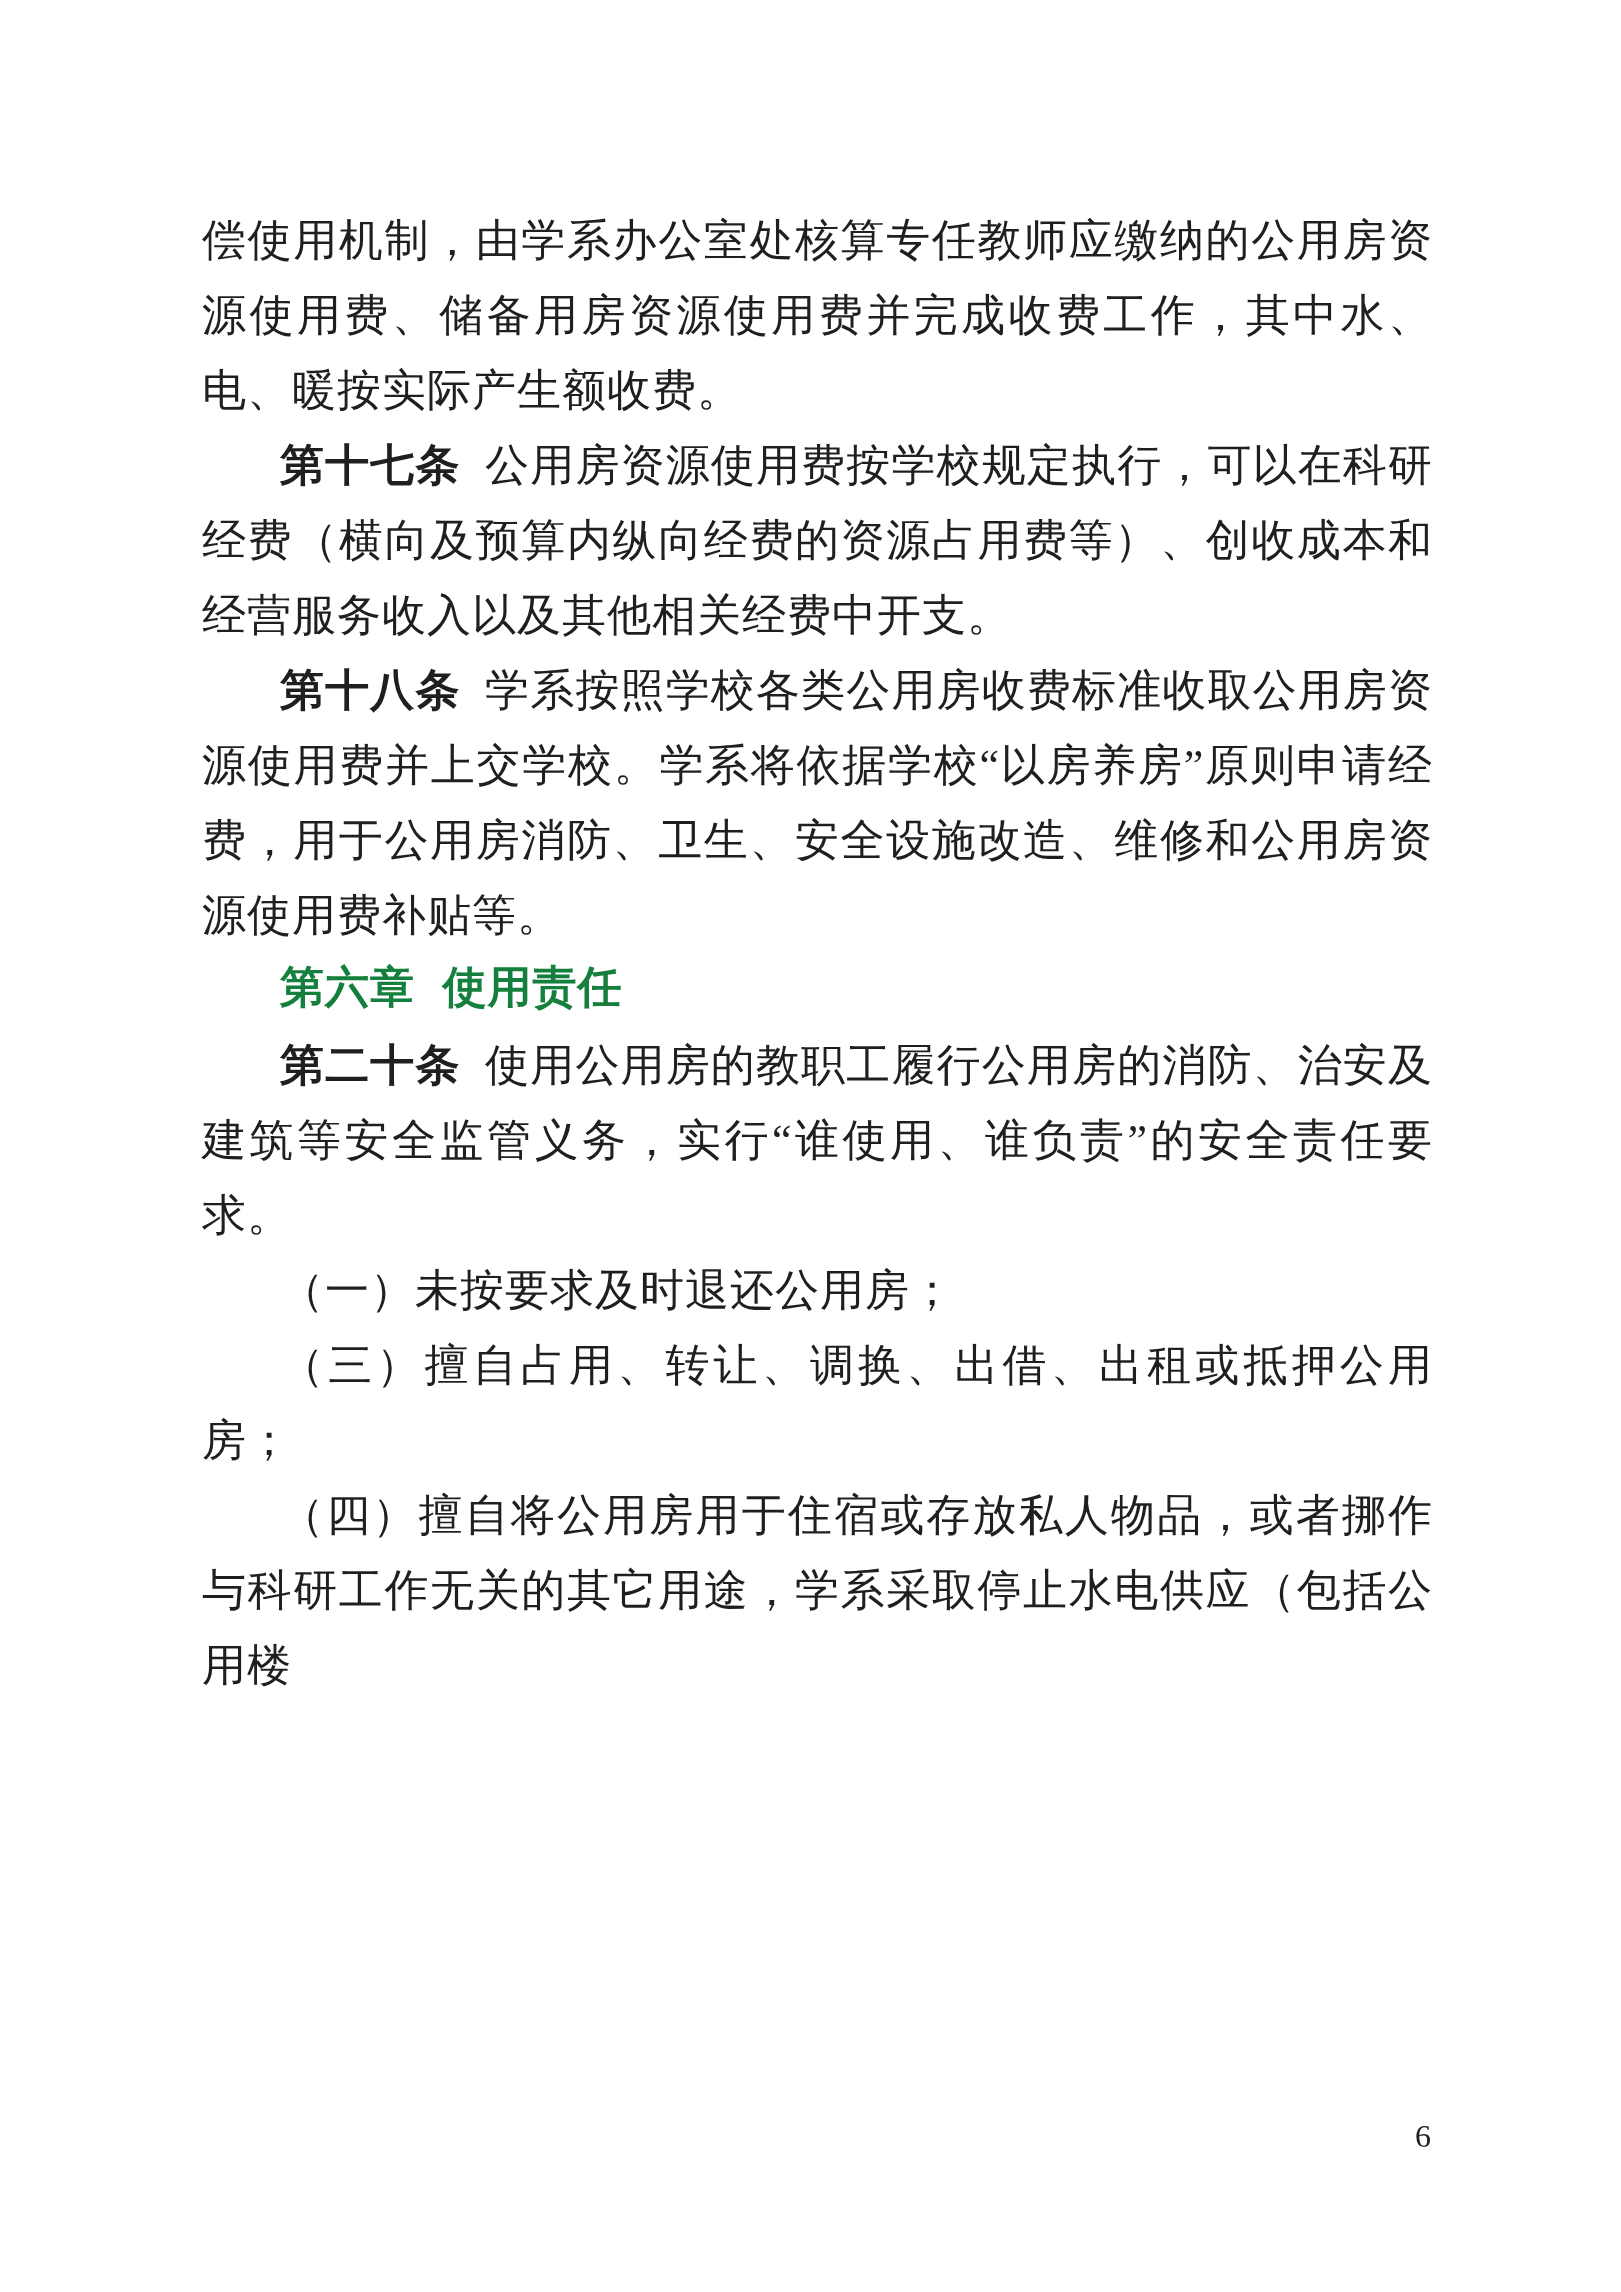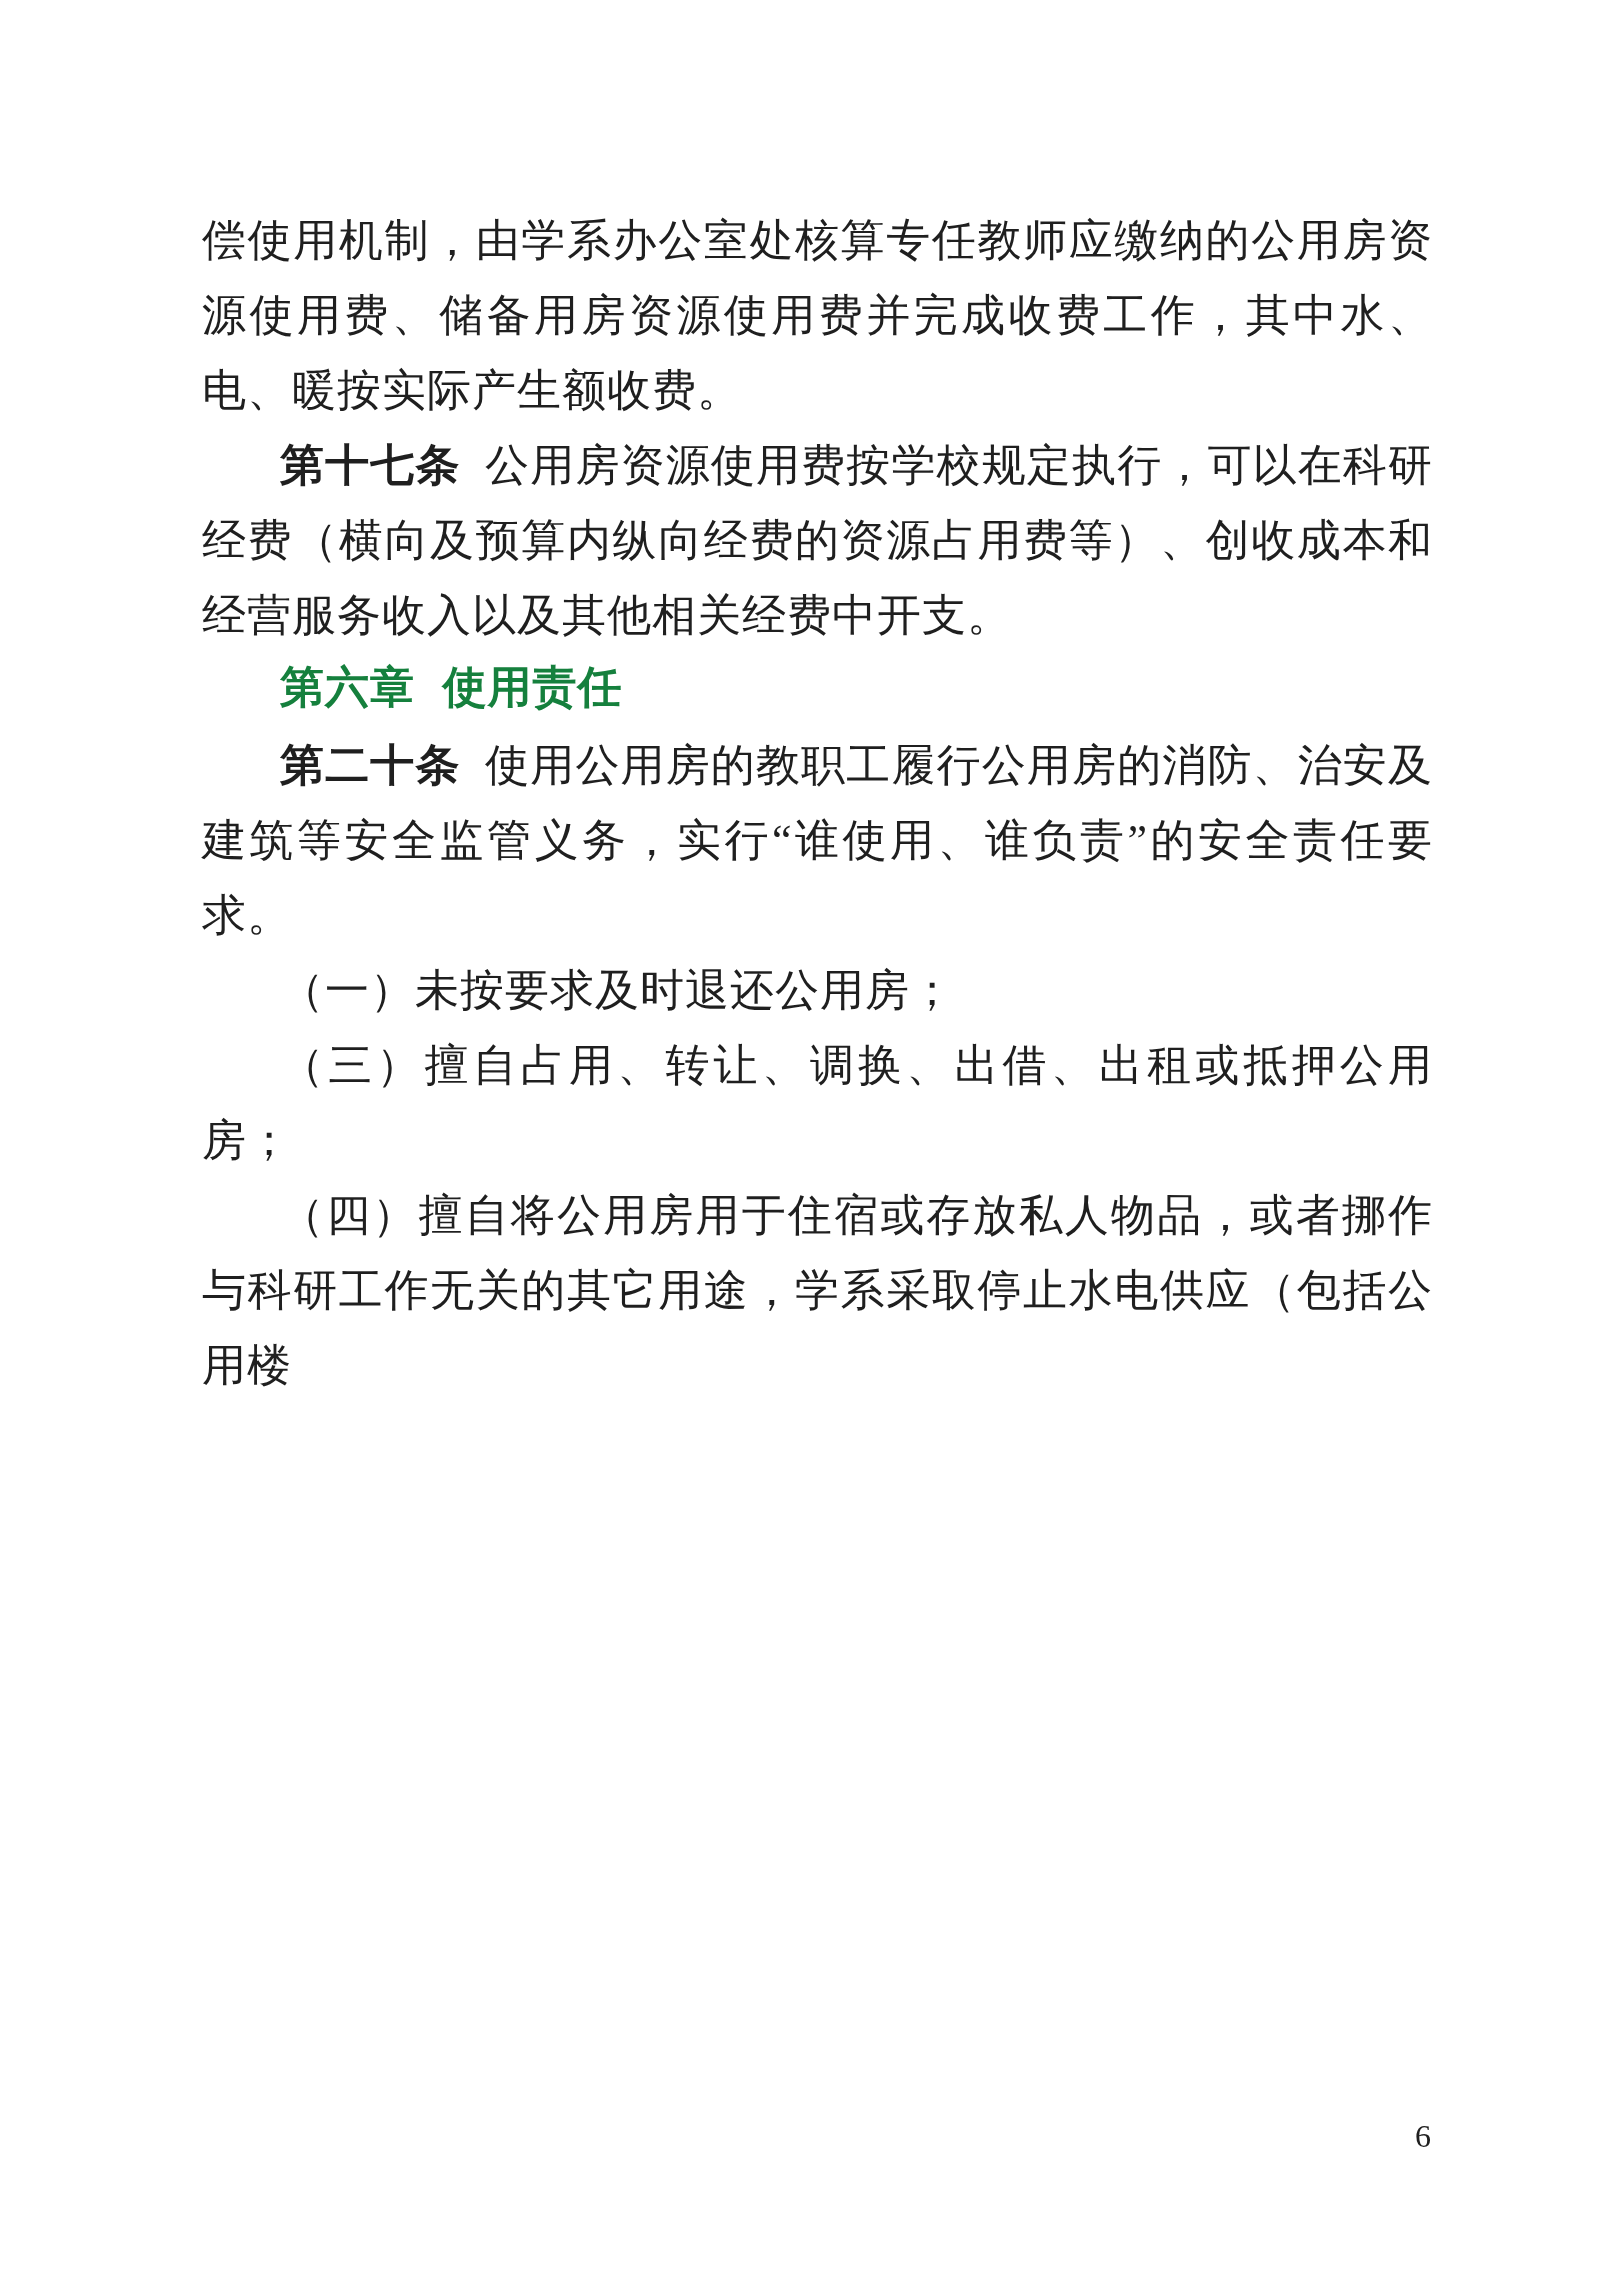--- a/index.html
+++ b/index.html
@@ -69,20 +69,21 @@
 </head>
 <body>
 
 <div class="page">
   <div class="content">
 
     <p class="no-indent">偿使用机制，由学系办公室处核算专任教师应缴纳的公用房资源使用费、储备用房资源使用费并完成收费工作，其中水、电、暖按实际产生额收费。</p>
 
     <p><span class="lead">第十七条</span><span>公用房资源使用费按学校规定执行，可以在科研经费（横向及预算内纵向经费的资源占用费等）、创收成本和经营服务收入以及其他相关经费中开支。</span></p>
 
+    <p><span class="lead">第十八条</span><span>学系按照学校各类公用房收费标准收取公用房资源使用费并上交学校。学系将依据学校“以房养房”原则申请经费，用于公用房消防、卫生、安全设施改造、维修和公用房资源使用费补贴等。</span></p>
 
 
     <p class="chapter-heading">第六章 使用责任</p>
 
     <p><span class="lead">第二十条</span><span>使用公用房的教职工履行公用房的消防、治安及建筑等安全监管义务，实行“谁使用、谁负责”的安全责任要求。</span></p>
 
 
     <p>（一）未按要求及时退还公用房；</p>
 
 

